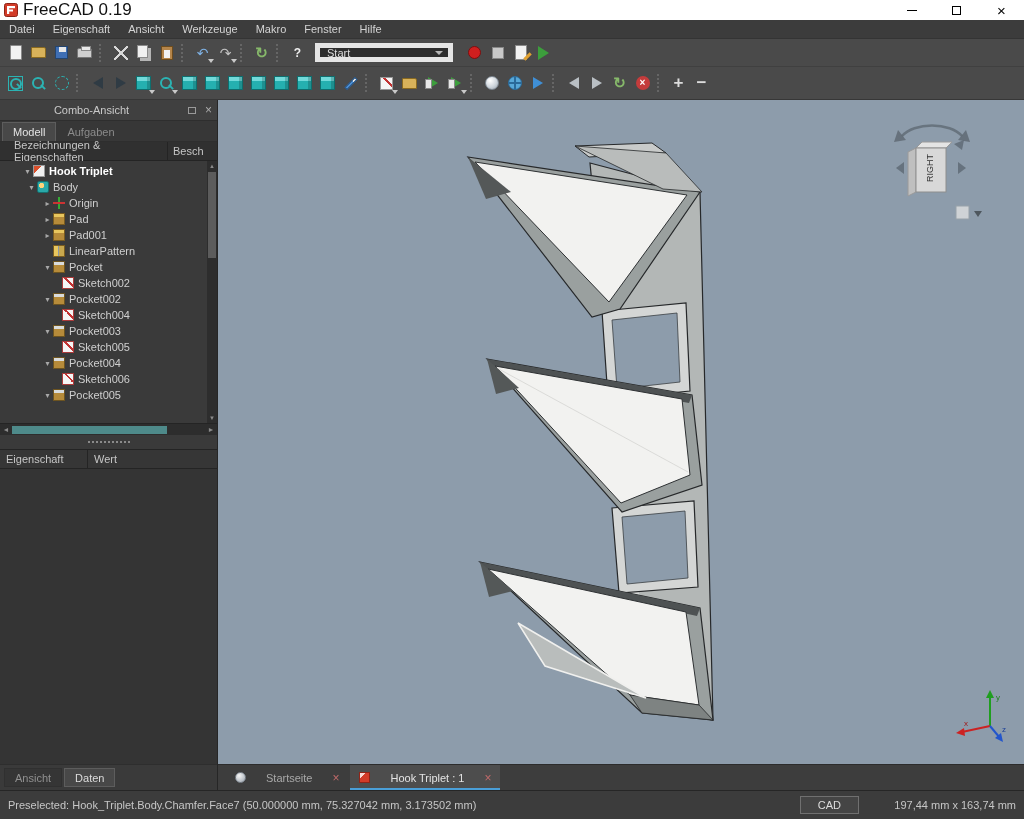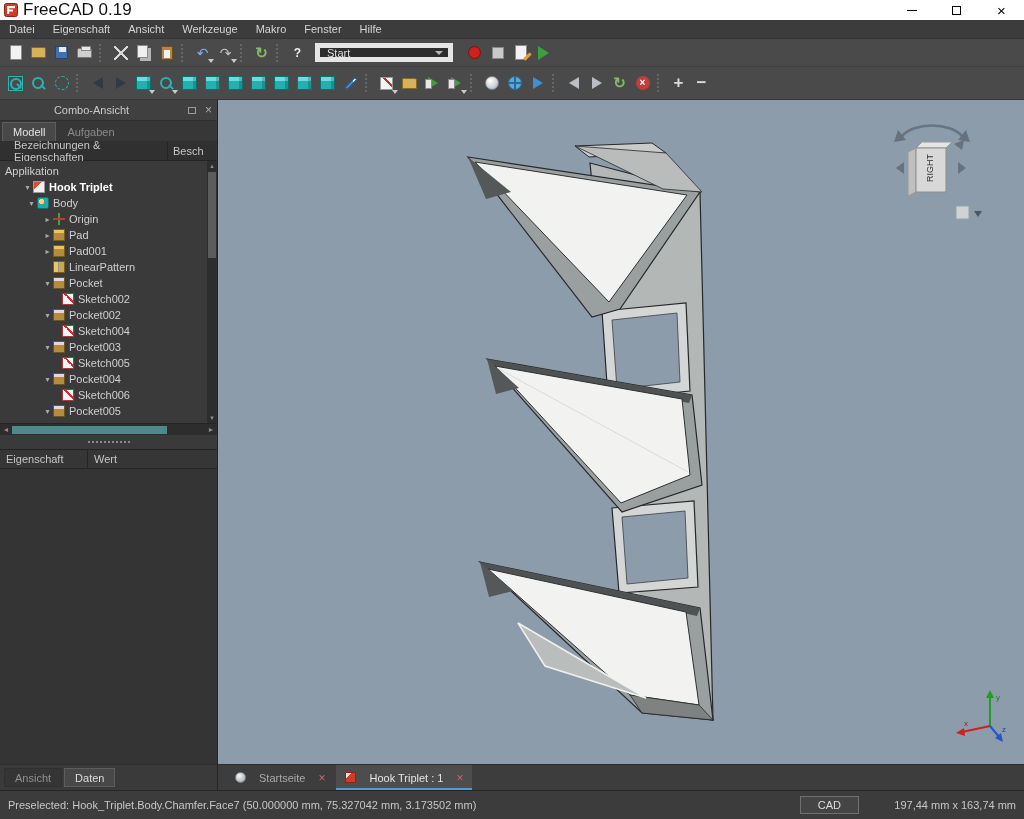--- a/index.html
+++ b/index.html
@@ -155,21 +155,21 @@
   .lp-tab.active { color:#dddddd; border:1px solid #5d5d5d; background:#484848; }
 
   
   .vp-col { flex:1; display:flex; flex-direction:column; min-width:0; }
   .viewport { flex:1; position:relative; background:#8d9cab; overflow:hidden; }
   .model-svg { position:absolute; left:0; top:0; width:100%; height:100%; }
   .navcube { position:absolute; top:20px; right:36px; width:112px; height:108px; }
   .axiscross { position:absolute; right:16px; bottom:20px; width:58px; height:58px; }
 
   .mdi { height:26px; flex:none; background:#3d3d3d; border-top:1px solid #2c2c2c; display:flex; align-items:stretch; padding-left:8px; gap:2px; }
-  .mdi-tab { display:flex; align-items:center; gap:13px; padding:0 9px; font-size:11px; color:#a8a8a8; }
+  .mdi-tab { display:flex; align-items:center; gap:20px; padding:0 9px; font-size:11px; color:#a8a8a8; }
   .mdi-tab.active { background:#4d4d4d; color:#e4e4e4; box-shadow:inset 0 -2px 0 #4a9fd8; }
   .mdi-ico-start { width:11px; height:11px; border-radius:50%; background:radial-gradient(circle at 35% 30%,#f5f5f5,#9aa3ad); border:1px solid #7d858e; flex:none; }
   .mdi-ico-doc { width:11px; height:11px; background:linear-gradient(135deg,#f7d9d5 0 30%,#d23b28 30%); border:1px solid #8e2418; flex:none; }
   .mdi-close { flex:none; color:#c06a6a; }
   .mdi-close::before { content:"×"; font-size:12px; }
 
   
   .statusbar { height:29px; flex:none; background:#3c3c3c; border-top:1px solid #262626; display:flex; align-items:center; font-size:11px; color:#c6c6c6; padding:0 8px; gap:12px; }
   .sb-msg { flex:1; white-space:nowrap; overflow:hidden; }
   .sb-cad { border:1px solid #707070; background:#454545; padding:2px 17px; color:#ddd; flex:none; }
@@ -356,23 +356,20 @@
       <div class="cv-tab active">Modell</div>
       <div class="cv-tab inactive">Aufgaben</div>
     </div>
 
     <div class="tree-header">
       <div class="th-c1">Bezeichnungen &amp; Eigenschaften</div>
       <div class="th-c2">Besch</div>
     </div>
 
     <div class="tree">
-      <div class="trow d0">
-        <span class="tlabel">Applikation</span>
-      </div>
       <div class="trow d1 bold">
         <span class="exp open"></span>
         <i class="tico tico-doc"></i>
         <span class="tlabel">Hook Triplet</span>
       </div>
       <div class="trow d2">
         <span class="exp open"></span>
         <i class="tico tico-body"></i>
         <span class="tlabel">Body</span>
       </div>

